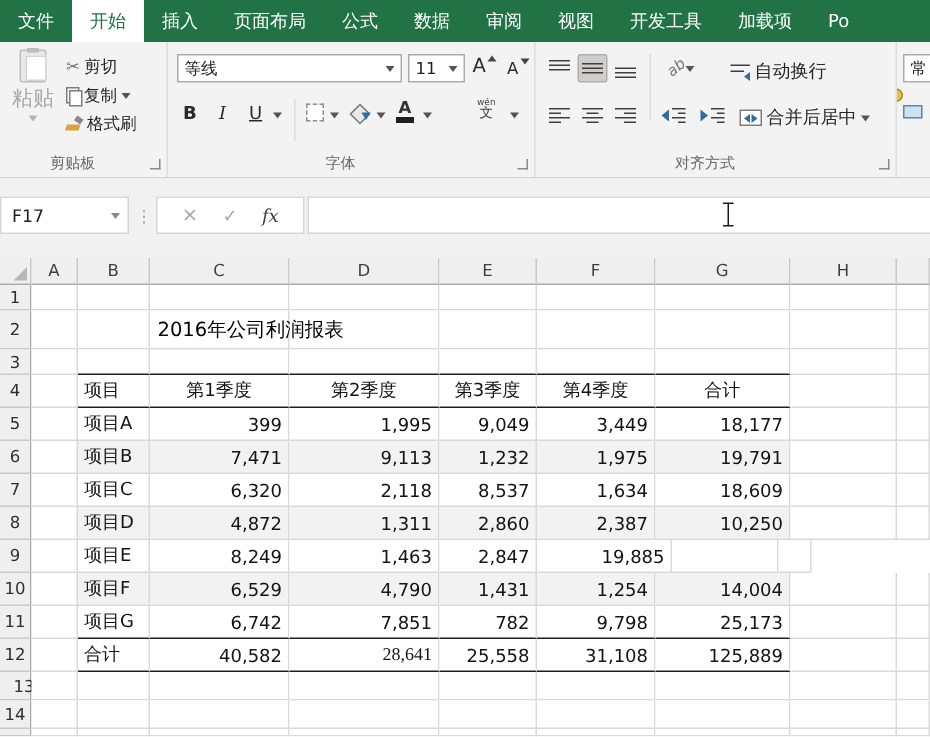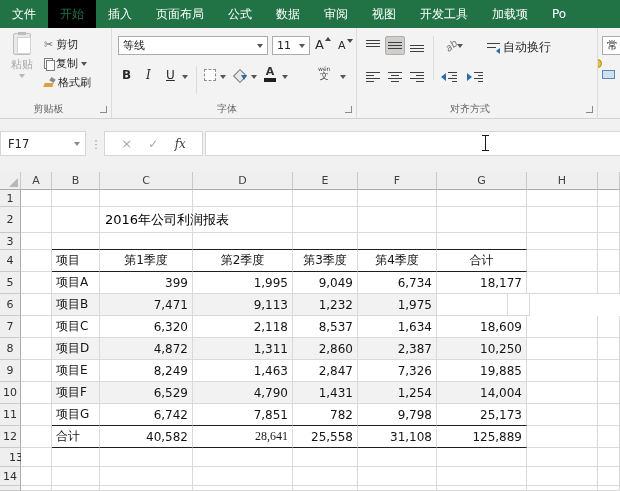--- a/index.html
+++ b/index.html
@@ -4,21 +4,21 @@
 <style>
   *{margin:0;padding:0;box-sizing:border-box}
   html,body{background:#fff}
   .app{position:relative;width:620px;height:491px;overflow:hidden;
        font-family:"DejaVu Sans","Liberation Sans",sans-serif;background:#fff;cursor:default}
 
   
   .tabbar{position:absolute;left:0;top:0;width:620px;height:28px;background:#217346;
           display:flex;align-items:stretch}
   .tab{display:flex;align-items:center;padding:0 12px;font-size:12px;color:#fff;white-space:nowrap}
-  .tab.active{background:#000000;color:#217346}
+  .tab.active{background:#ffffff;color:#217346}
 
   
   .ribbon{position:absolute;left:0;top:28px;width:620px;height:91px;background:#f3f3f3;
           border-bottom:1px solid #d2d2d2}
   .rgroup{position:absolute;top:0;height:90px;border-right:1px solid #dcdcdc}
   .glabel{position:absolute;bottom:2px;left:0;right:14px;text-align:center;font-size:10px;color:#666}
   .launcher{position:absolute;right:4px;bottom:5px;width:7px;height:7px;
             border-right:1px solid #8a8a8a;border-bottom:1px solid #8a8a8a}
   .dd{width:0;height:0;border-left:3px solid transparent;border-right:3px solid transparent;
       border-top:4px solid #555;display:inline-block}
@@ -26,21 +26,21 @@
   .combo{position:absolute;background:#fff;border:1px solid #ababab;font-size:11px;color:#222;
          display:flex;align-items:center;padding:0 4px;height:19px}
   .combo .dd{margin-left:auto}
 
   
   .pastebtn{position:absolute;left:5px;top:5px;width:34px;height:62px;display:flex;flex-direction:column;
             align-items:center;gap:2px}
   .clipicon{width:18px;height:22px;border:1px solid #bdbdbd;background:#e9e9e9;border-radius:2px;position:relative}
   .clipicon:before{content:"";position:absolute;left:4px;top:-2px;width:8px;height:3px;background:#bdbdbd}
   .clipicon:after{content:"";position:absolute;left:3px;top:3px;width:12px;height:15px;background:#fff;border:1px solid #d4d4d4}
-  .paste-label{font-size:11px;color:#a8a8a8}
+  .paste-label{font-size:14px;color:#a8a8a8}
   .cuticon{color:#6e6e6e;font-size:11px}
   .copyicon{position:relative;width:9px;height:11px}
   .copyicon:before,.copyicon:after{content:"";position:absolute;width:7px;height:9px;background:#fff;border:1px solid #7d7d7d}
   .copyicon:before{left:0;top:0}
   .copyicon:after{left:2px;top:2px}
   .brushicon{position:relative;width:11px;height:11px}
   .brushicon:before{content:"";position:absolute;left:0;top:6px;width:9px;height:4px;background:#d8a33c;transform:skewX(-18deg)}
   .brushicon:after{content:"";position:absolute;left:6px;top:1px;width:5px;height:4px;background:#8a8a8a;transform:rotate(35deg)}
 
   
@@ -292,20 +292,28 @@
         <span class="indicon">
           <span class="arrow-r"></span>
           <span class="bars h4 h-right" style="width:9px">
               <i></i>
               <i></i>
               <i></i>
               <i></i>
             </span>
         </span>
       </div>
+      <div class="sb" style="left:136px;top:42px;font-size:12px">
+        <span class="mergeicon">
+            <b class="al"></b>
+            <b class="ar"></b>
+          </span>
+        <span>合并后居中</span>
+        <span class="dd"></span>
+      </div>
       <div class="glabel">对齐方式</div>
       <div class="launcher"></div>
     </div>
 
     <div class="rgroup" style="left:598px;width:22px;border-right:none;overflow:hidden">
       <div class="combo" style="left:4px;top:8px;width:40px">
         <span>常</span>
       </div>
       <div style="position:absolute;left:4px;top:40px">
         <span class="coinicon"></span>
@@ -396,33 +404,34 @@
         <div class="cell" style="width: 71px;"></div>
         <div class="cell" style="width: 22px;"></div>
       </div>
       <div class="grow" style="height: 22px;">
         <div class="rhead" style="width: 21px;">5</div>
         <div class="cell" style="width: 31px;"></div>
         <div class="cell" style="width: 48px;">项目A</div>
         <div class="cell num" style="width: 93px;">399</div>
         <div class="cell num" style="width: 100px;">1,995</div>
         <div class="cell num" style="width: 65px;">9,049</div>
-        <div class="cell num" style="width: 79px;">6,734</div>
+        <div class="cell num" style="width: 79px;">3,449</div>
         <div class="cell num" style="width: 90px;">18,177</div>
         <div class="cell" style="width: 71px;"></div>
         <div class="cell" style="width: 22px;"></div>
       </div>
       <div class="grow" style="height: 22px;">
         <div class="rhead" style="width: 21px;">6</div>
         <div class="cell" style="width: 31px;"></div>
         <div class="cell band" style="width: 48px;">项目B</div>
         <div class="cell num band" style="width: 93px;">7,471</div>
         <div class="cell num band" style="width: 100px;">9,113</div>
         <div class="cell num band" style="width: 65px;">1,232</div>
         <div class="cell num band" style="width: 79px;">1,975</div>
+        <div class="cell num band" style="width: 90px;">19,791</div>
         <div class="cell" style="width: 71px;"></div>
         <div class="cell" style="width: 22px;"></div>
       </div>
       <div class="grow" style="height: 22px;">
         <div class="rhead" style="width: 21px;">7</div>
         <div class="cell" style="width: 31px;"></div>
         <div class="cell" style="width: 48px;">项目C</div>
         <div class="cell num" style="width: 93px;">6,320</div>
         <div class="cell num" style="width: 100px;">2,118</div>
         <div class="cell num" style="width: 65px;">8,537</div>
@@ -443,21 +452,20 @@
         <div class="cell" style="width: 71px;"></div>
         <div class="cell" style="width: 22px;"></div>
       </div>
       <div class="grow" style="height: 22px;">
         <div class="rhead" style="width: 21px;">9</div>
         <div class="cell" style="width: 31px;"></div>
         <div class="cell" style="width: 48px;">项目E</div>
         <div class="cell num" style="width: 93px;">8,249</div>
         <div class="cell num" style="width: 100px;">1,463</div>
         <div class="cell num" style="width: 65px;">2,847</div>
-        <div class="cell num" style="width: 79px;">7,326</div>
         <div class="cell num" style="width: 90px;">19,885</div>
         <div class="cell" style="width: 71px;"></div>
         <div class="cell" style="width: 22px;"></div>
       </div>
       <div class="grow" style="height: 22px;">
         <div class="rhead" style="width: 21px;">10</div>
         <div class="cell" style="width: 31px;"></div>
         <div class="cell band" style="width: 48px;">项目F</div>
         <div class="cell num band" style="width: 93px;">6,529</div>
         <div class="cell num band" style="width: 100px;">4,790</div>

